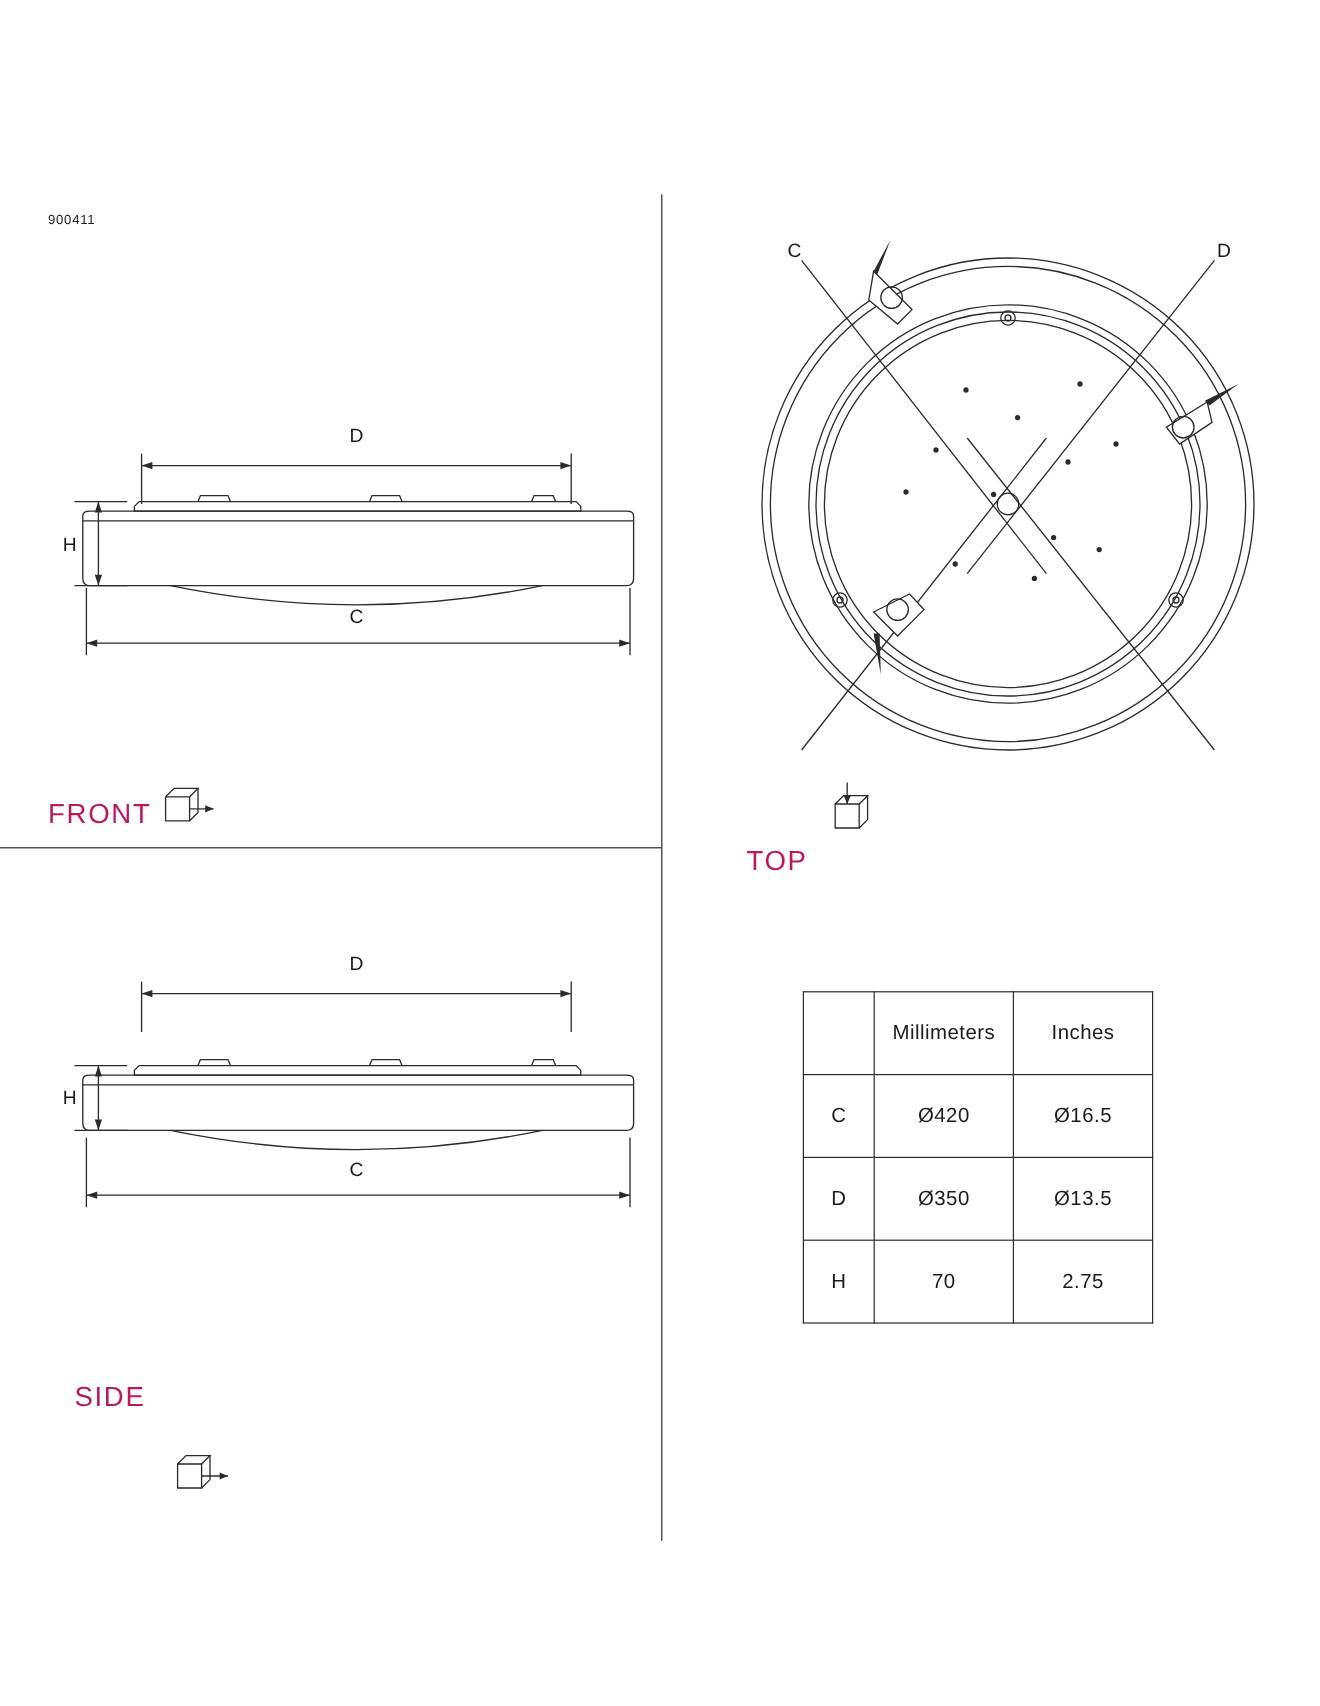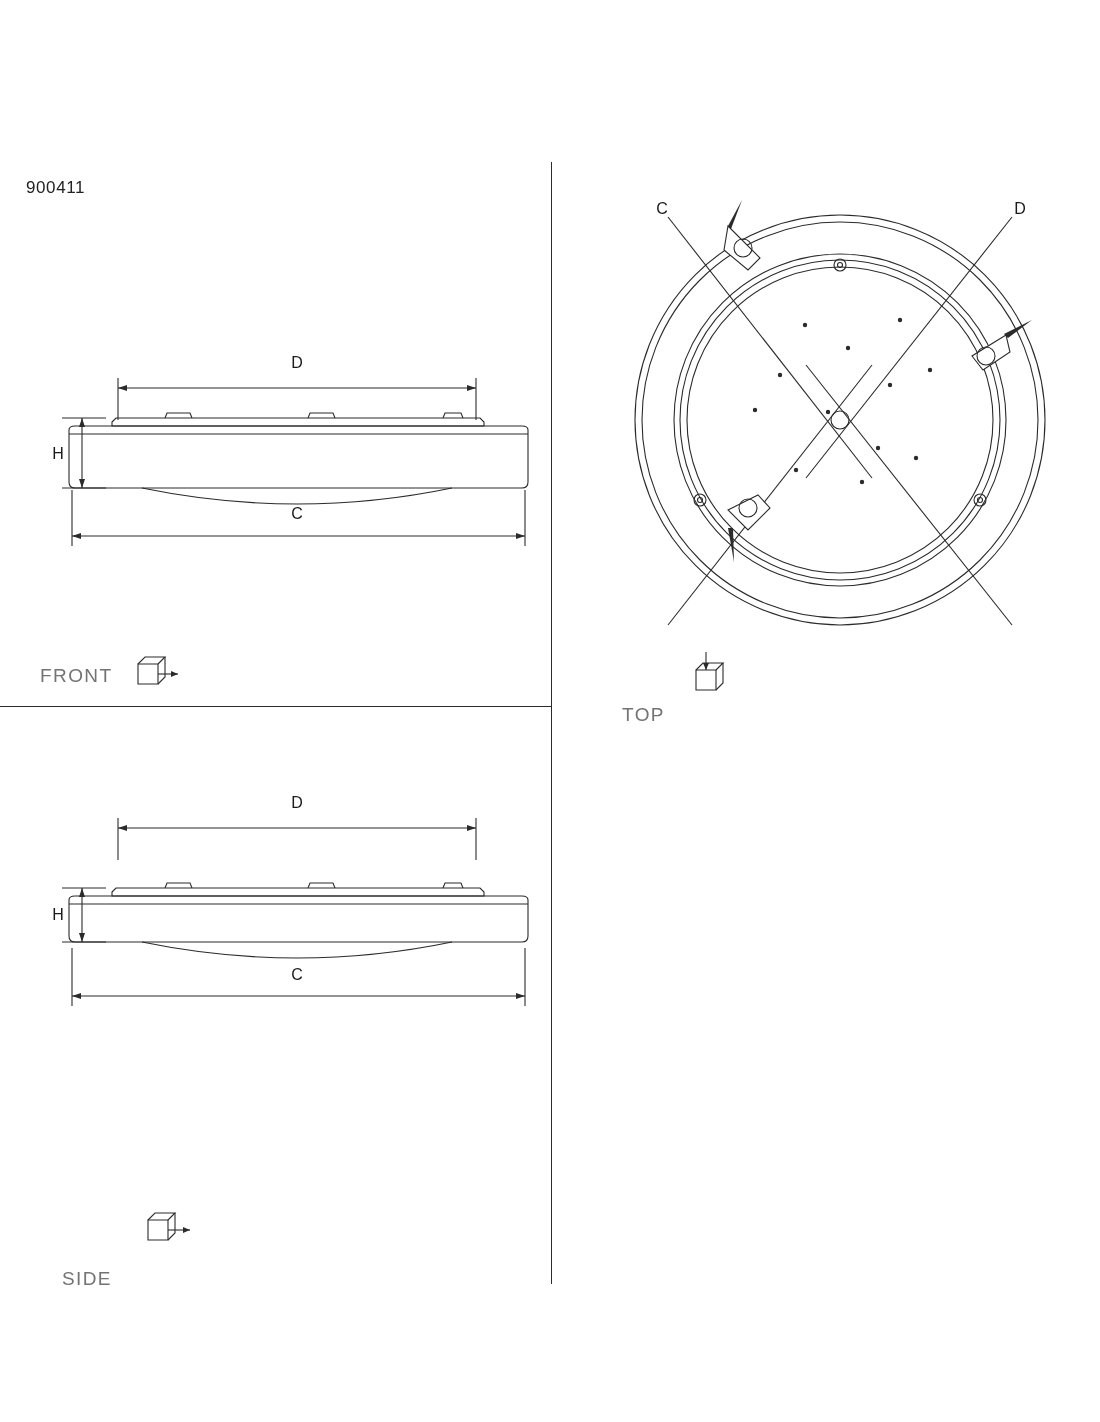--- a/index.html
+++ b/index.html
@@ -32,36 +32,36 @@
     position: absolute;
     left: 0px;
     top: 706px;
     width: 551px;
     height: 1px;
     background: #2b2b2b;
   }
   
   .partno {
     position: absolute;
-    left: 26px;
+    left: 40px;
     top: 178px;
-    font-size: 17px;
+    font-size: 11px;
     letter-spacing: 0.6px;
     color: #222;
   }
   
   .viewlabel {
     position: absolute;
-    font-size: 19px;
+    font-size: 23px;
     letter-spacing: 1.4px;
-    color: #737373;
+    color: #be185d;
   }
   .lbl-front { left: 40px; top: 665px; }
   .lbl-top   { left: 622px; top: 704px; }
-  .lbl-side  { left: 62px; top: 1268px; }
+  .lbl-side  { left: 62px; top: 1151px; }
 
   .cubeicon { position: absolute; }
   .cube-front { left: 132px; top: 650px; }
   .cube-top   { left: 688px; top: 650px; }
   .cube-side  { left: 142px; top: 1206px; }
 
   
   .dwg { position: absolute; }
   .dwg-front { left: 20px;  top: 330px; }
   .dwg-side  { left: 20px;  top: 790px; }
@@ -266,14 +266,40 @@
       <g stroke="#2b2b2b" fill="none" stroke-width="1.1">
         <path d="M6 14 L26 14 L26 34 L6 34 Z"></path>
         <path d="M6 14 L13 7 L33 7 L26 14"></path>
         <path d="M33 7 L33 27 L26 34"></path>
         <line x1="26" y1="24" x2="48" y2="24"></line>
         <path d="M48 24 L41 21 L41 27 Z" fill="#2b2b2b" stroke="none"></path>
       </g>
     </svg>
   </div>
 
+  <table class="dimtable">
+    <thead>
+      <tr>
+        <th class="corner"></th>
+        <th>Millimeters</th>
+        <th>Inches</th>
+      </tr>
+    </thead>
+    <tbody>
+      <tr>
+        <td class="rowhead">C</td>
+        <td>Ø420</td>
+        <td>Ø16.5</td>
+      </tr>
+      <tr>
+        <td class="rowhead">D</td>
+        <td>Ø350</td>
+        <td>Ø13.5</td>
+      </tr>
+      <tr>
+        <td class="rowhead">H</td>
+        <td>70</td>
+        <td>2.75</td>
+      </tr>
+    </tbody>
+  </table>
 
 </div>
 
 </body></html>

